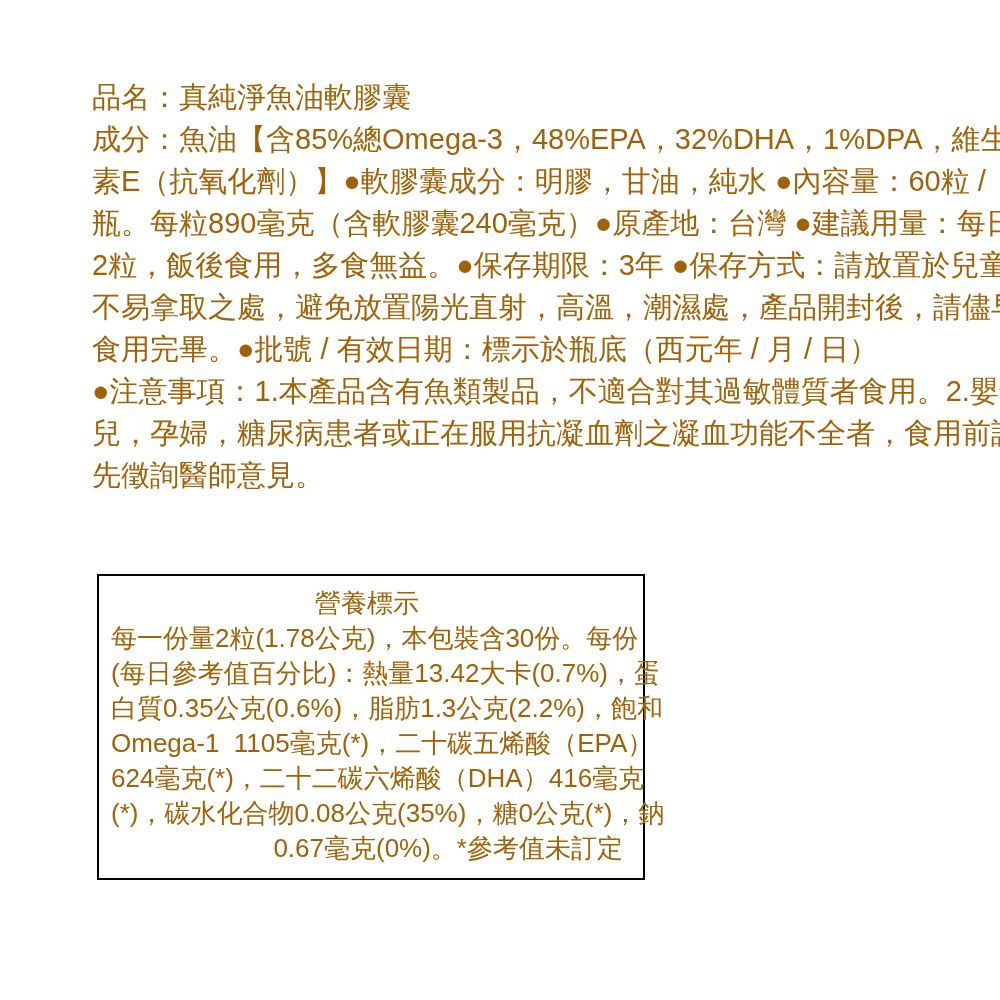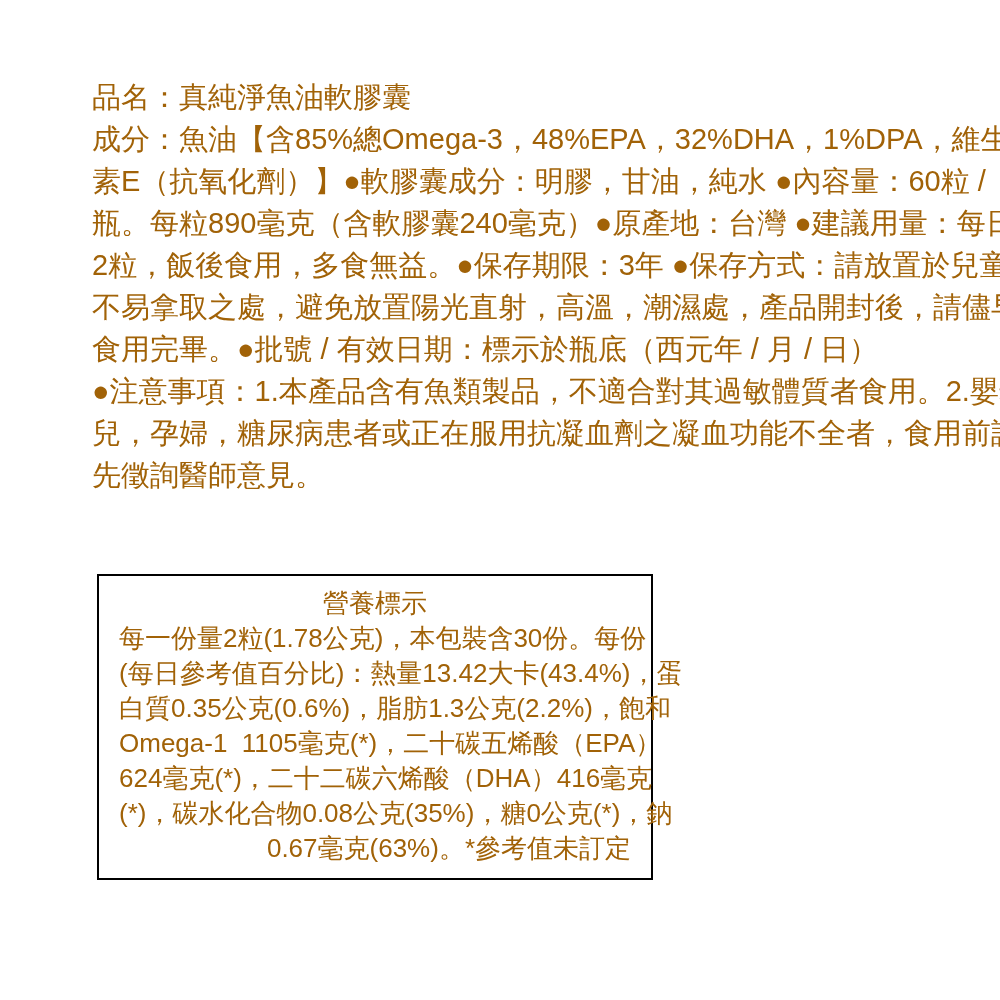--- a/index.html
+++ b/index.html
@@ -38,21 +38,21 @@
     font-size: 13px;
     vertical-align: 8px;
     line-height: 0;
   }
   .nutrition-box {
     position: absolute;
     left: 97px;
     top: 574px;
     width: 512px;
     border: 2px solid #000000;
-    padding: 10px 20px 12px 20px;
+    padding: 10px 20px 12px 12px;
     font-size: 26px;
     line-height: 35px;
     background: #ffffff;
   }
   .nutrition-title {
     text-align: center;
     white-space: pre;
   }
   .nutrition-box .nline {
     white-space: pre;
@@ -74,21 +74,21 @@
     <div class="line">食用完畢。●批號 / 有效日期：標示於瓶底（西元年 / 月 / 日）</div>
     <div class="line">●注意事項：1.本產品含有魚類製品，不適合對其過敏體質者食用。2.嬰幼</div>
     <div class="line">兒，孕婦，糖尿病患者或正在服用抗凝血劑之凝血功能不全者，食用前請</div>
     <div class="line">先徵詢醫師意見。</div>
   </div>
 
 
   <div class="nutrition-box">
     <div class="nutrition-title">營養標示</div>
     <div class="nline">每一份量2粒(1.78公克)，本包裝含30份。每份</div>
-    <div class="nline">(每日參考值百分比)：熱量13.42大卡(43.4%)，蛋</div>
+    <div class="nline">(每日參考值百分比)：熱量13.42大卡(0.7%)，蛋</div>
     <div class="nline">白質0.35公克(0.6%)，脂肪1.3公克(2.2%)，飽和</div>
     <div class="nline">Omega-1  1105毫克(*)，二十碳五烯酸（EPA）</div>
     <div class="nline">624毫克(*)，二十二碳六烯酸（DHA）416毫克</div>
     <div class="nline">(*)，碳水化合物0.08公克(35%)，糖0公克(*)，鈉</div>
-    <div class="nline">0.67毫克(63%)。*參考值未訂定</div>
+    <div class="nline">0.67毫克(0%)。*參考值未訂定</div>
   </div>
 
 </div>
 
 </body></html>

